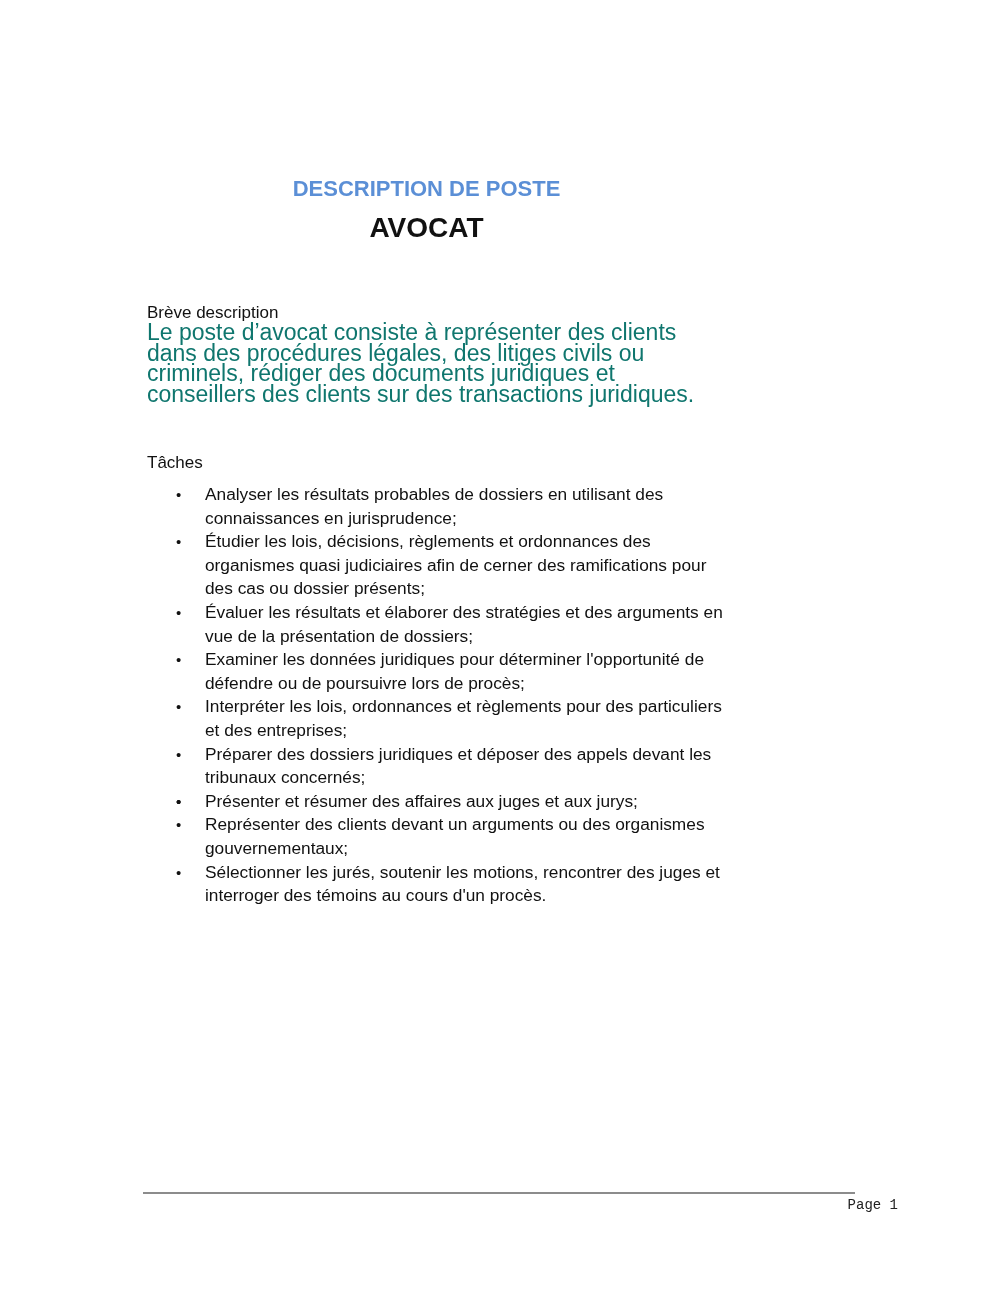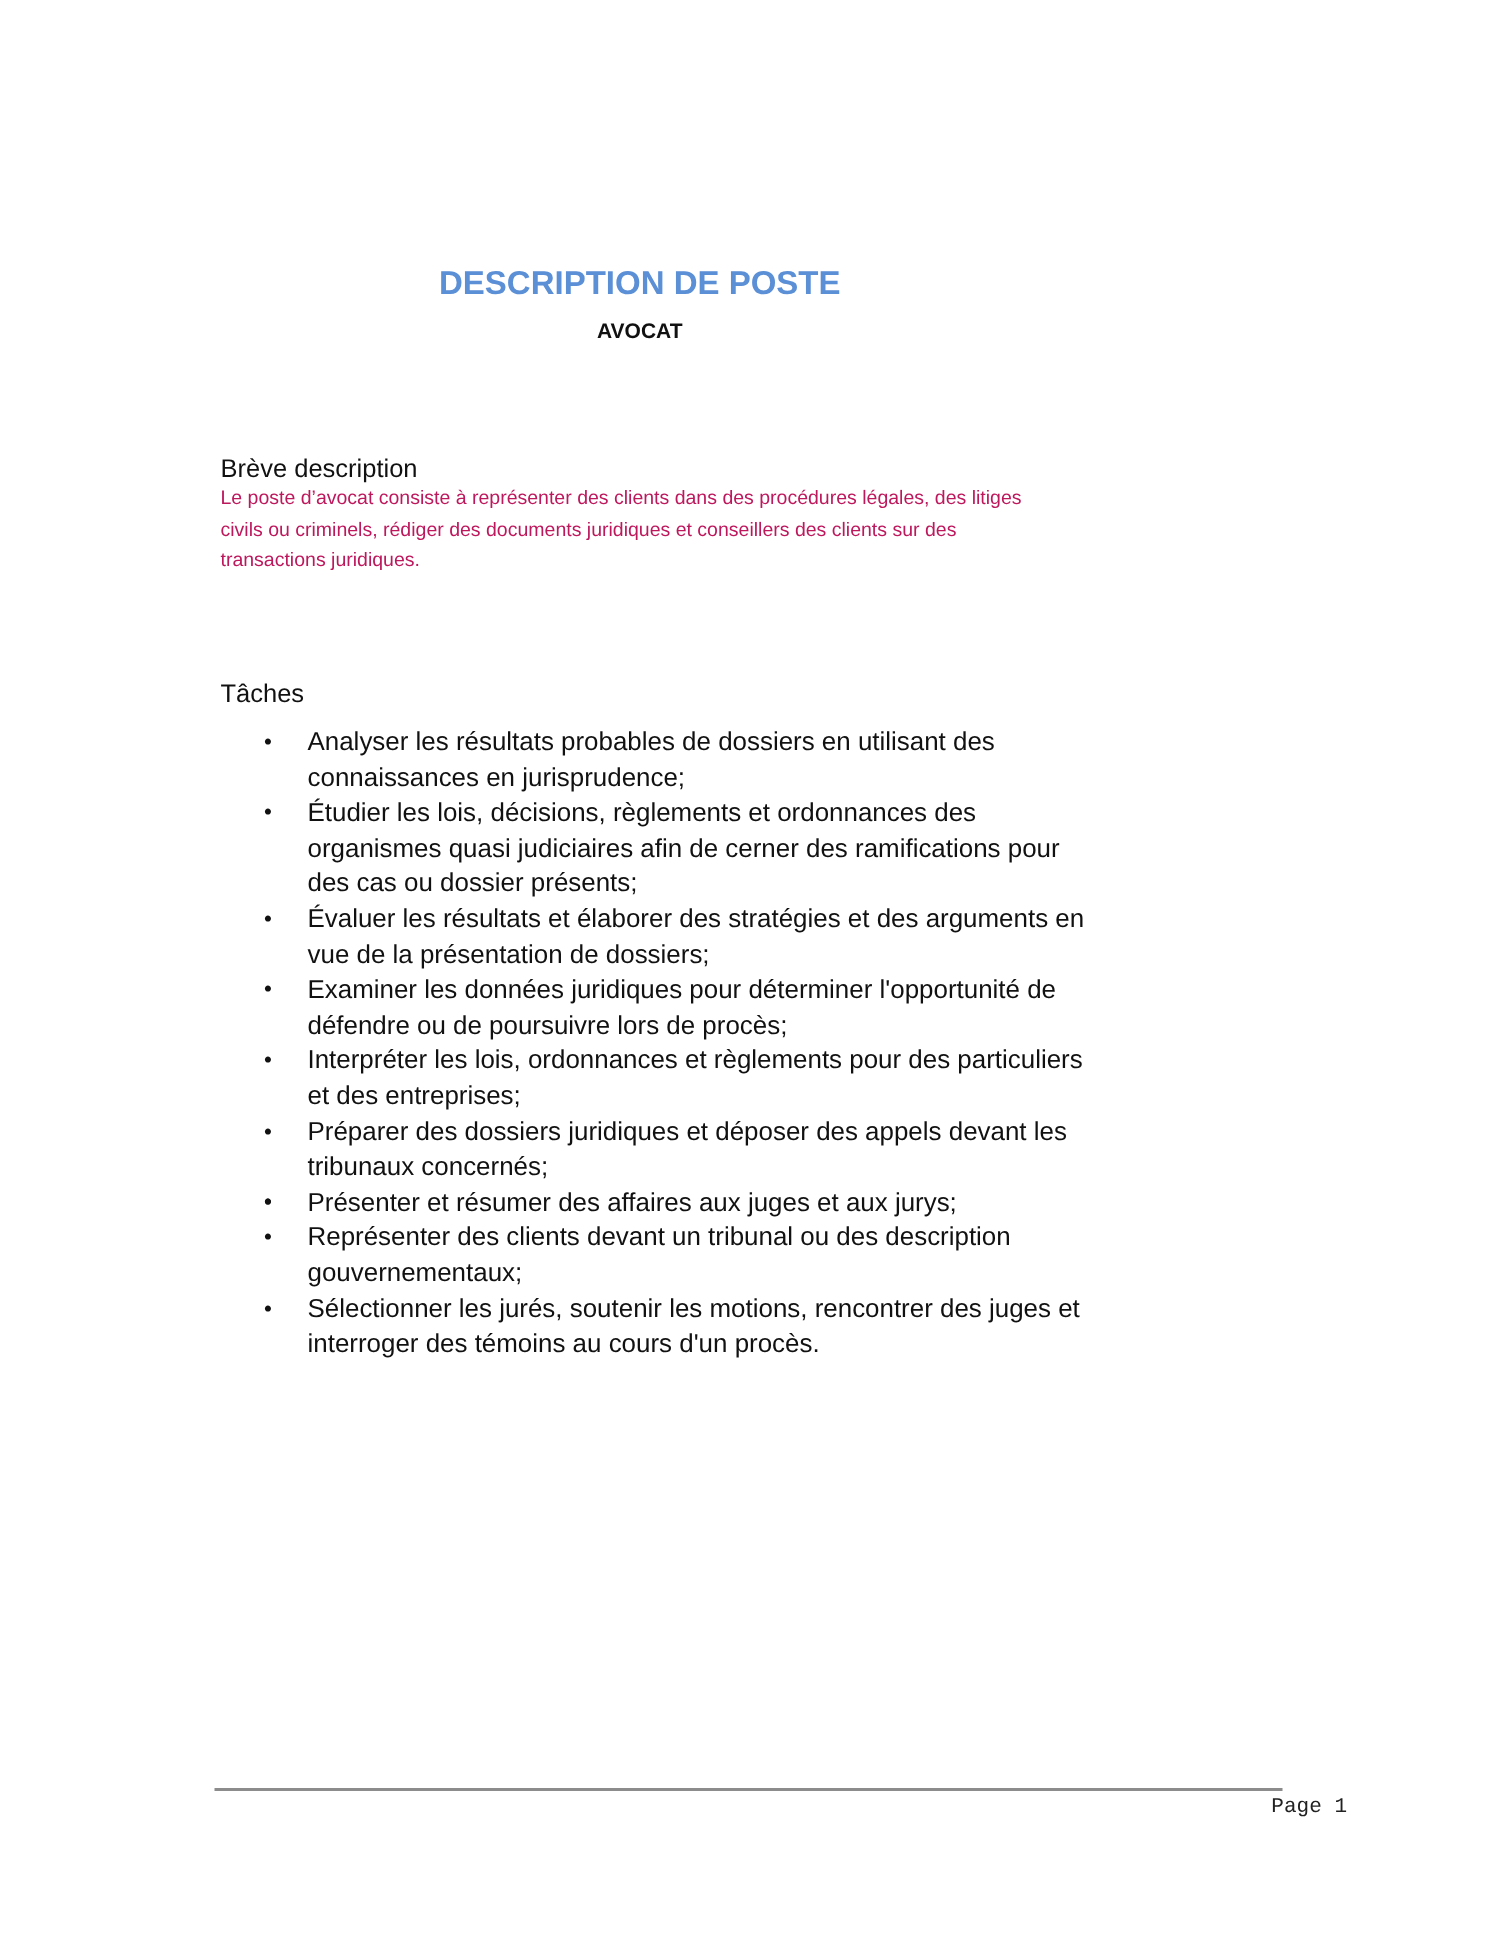--- a/index.html
+++ b/index.html
@@ -35,42 +35,42 @@
       letter-spacing: 0px;
       white-space: nowrap;
     }
     .doc-subtitle {
       position: absolute;
       left: 0;
       width: 853px;
       top: 212px;
       text-align: center;
       font-weight: bold;
-      font-size: 14px;
+      font-size: 28px;
       color: #111111;
       white-space: nowrap;
     }
     .section-heading {
       position: absolute;
       left: 147px;
       font-weight: normal;
       font-size: 17px;
       color: #111111;
       margin-top: 12px;
     }
     .heading-brief { top: 291px; }
     .heading-tasks { top: 441px; }
     .para {
       position: absolute;
       left: 147px;
       top: 322px;
       width: 560px;
-      font-size: 13px;
+      font-size: 23px;
       line-height: 20.6px;
-      color: #be185d;
+      color: #0f766e;
     }
     .task-list {
       position: absolute;
       left: 147px;
       top: 483px;
       width: 580px;
       margin: 0;
       padding: 0;
       list-style: none;
     }
@@ -144,21 +144,21 @@
     </li>
     <li class="task-item">
       <span class="task-bullet">•</span>
     </li>
     <li class="task-item">
       <span class="task-bullet">•</span>
       <span>Présenter et résumer des affaires aux juges et aux jurys;</span>
     </li>
     <li class="task-item">
       <span class="task-bullet">•</span>
-      <span>Représenter des clients devant un tribunal ou des description gouvernementaux;</span>
+      <span>Représenter des clients devant un arguments ou des organismes gouvernementaux;</span>
     </li>
     <li class="task-item">
       <span class="task-bullet">•</span>
       <span>Sélectionner les jurés, soutenir les motions, rencontrer des juges et interroger des témoins au cours d'un procès.</span>
     </li>
   </ul>
 
   <div class="footer-rule"></div>
   <div class="footer-page">Page 1</div>
 

